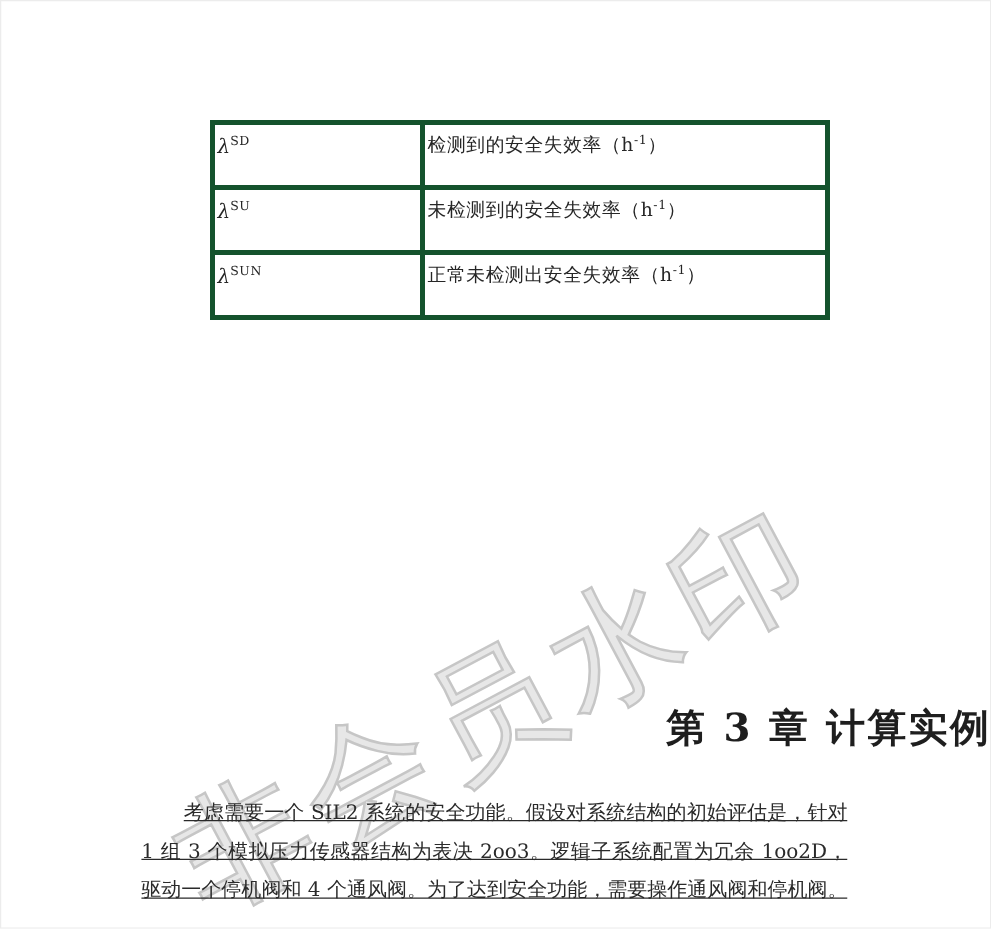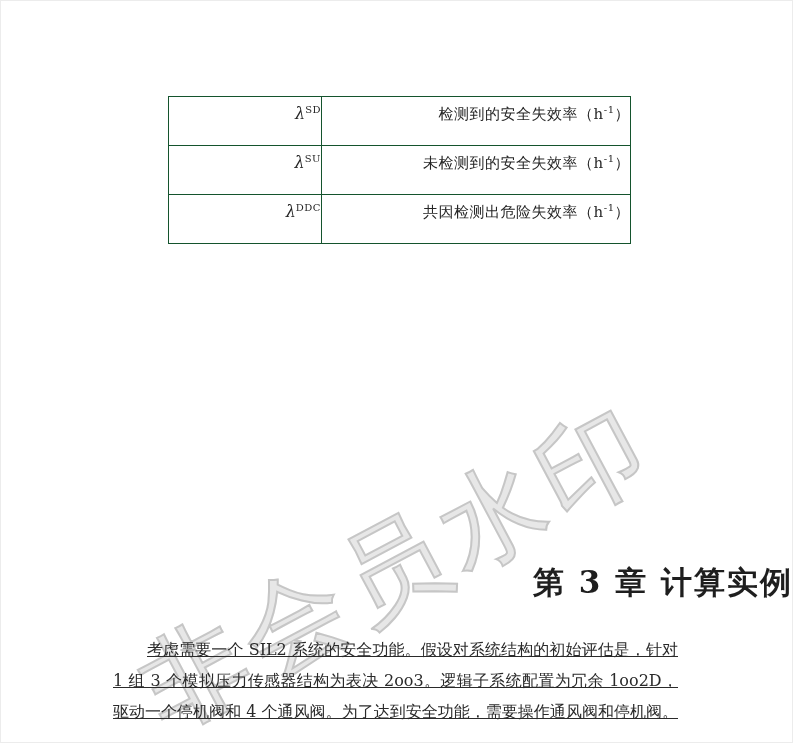--- a/index.html
+++ b/index.html
@@ -39,25 +39,25 @@
   .symbol-table {
     position: absolute;
     left: 168px;
     top: 96px;
     width: 460px;
     border-collapse: collapse;
     z-index: 1;
     table-layout: fixed;
   }
   .symbol-table td {
-    border: 1px solid #14532d;
+    border: 4px solid #14532d;
     height: 41px;
     vertical-align: top;
-    text-align: right;
-    padding: 7px 0 0 2px;
+    text-align: left;
+    padding: 7px 12px 0 2px;
     font-size: 15px;
     background: transparent;
   }
   .symbol-table td.sym-cell { width: 150px; }
   .symbol-table td.desc-cell { width: 306px; letter-spacing: 0.5px; }
   .lam {
     font-style: italic;
     font-size: 16px;
   }
   .lam-sup {
@@ -117,22 +117,22 @@
     <tbody>
         <tr>
           <td class="sym-cell"><span class="lam">λ</span><span class="lam-sup">SD</span></td>
           <td class="desc-cell">检测到的安全失效率（h<sup class="unit-sup">-1</sup>）</td>
         </tr>
         <tr>
           <td class="sym-cell"><span class="lam">λ</span><span class="lam-sup">SU</span></td>
           <td class="desc-cell">未检测到的安全失效率（h<sup class="unit-sup">-1</sup>）</td>
         </tr>
         <tr>
-          <td class="sym-cell"><span class="lam">λ</span><span class="lam-sup">DDC</span></td>
-          <td class="desc-cell">共因检测出危险失效率（h<sup class="unit-sup">-1</sup>）</td>
+          <td class="sym-cell"><span class="lam">λ</span><span class="lam-sup">SUN</span></td>
+          <td class="desc-cell">正常未检测出安全失效率（h<sup class="unit-sup">-1</sup>）</td>
         </tr>
       </tbody>
   </table>
 
   <h1 class="chapter-heading">第 3 章  计算实例</h1>
 
   <div class="paragraph">
       <div class="para-line indent">考虑需要一个 SIL2 系统的安全功能。假设对系统结构的初始评估是，针对</div>
       <div class="para-line">1 组 3 个模拟压力传感器结构为表决 2oo3。逻辑子系统配置为冗余 1oo2D，用于</div>
       <div class="para-line">驱动一个停机阀和 4 个通风阀。为了达到安全功能，需要操作通风阀和停机阀。</div>

